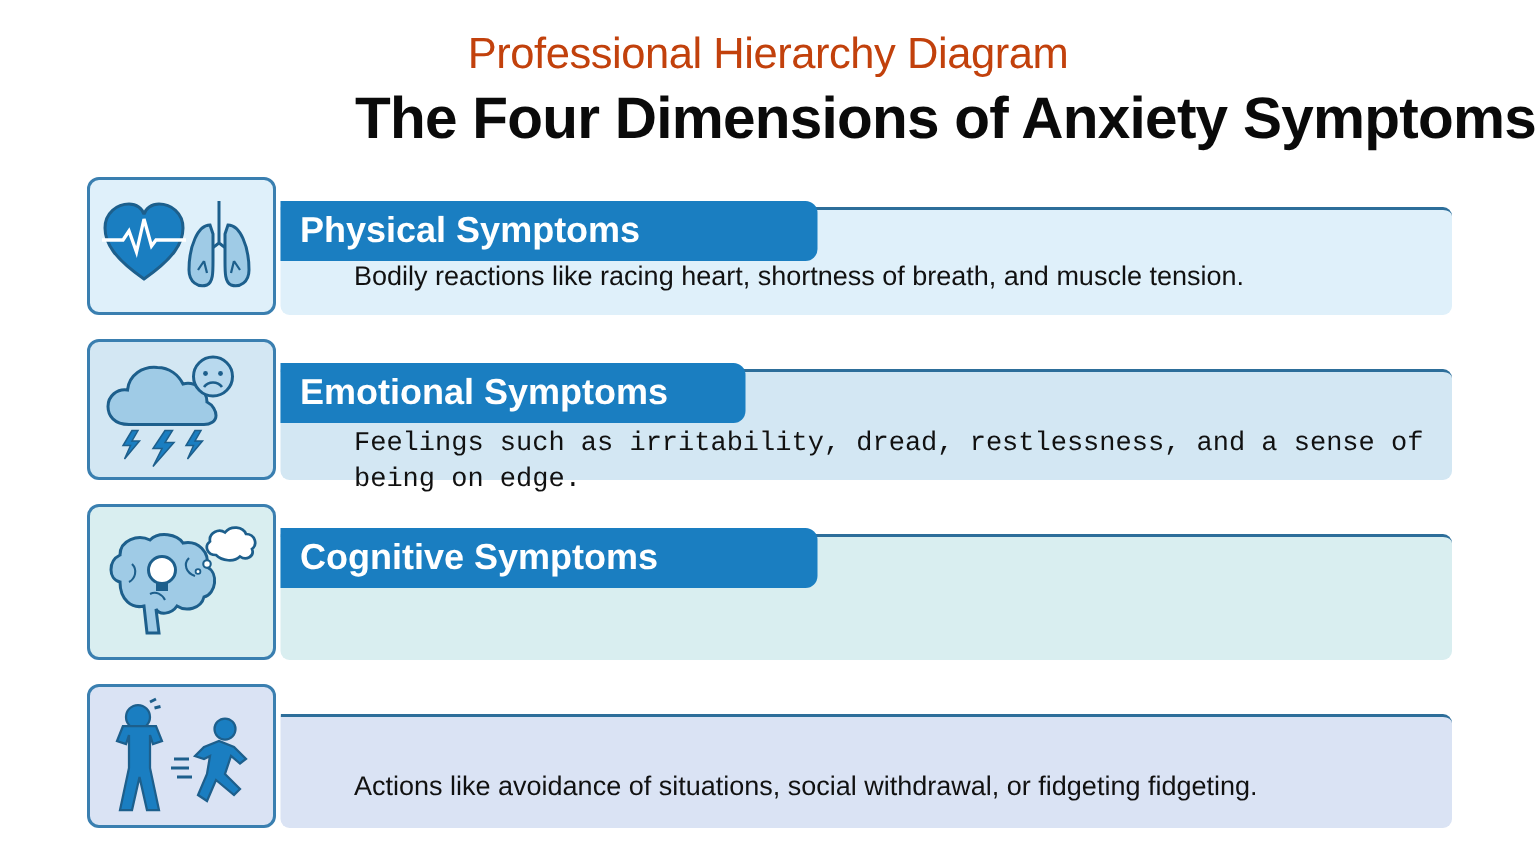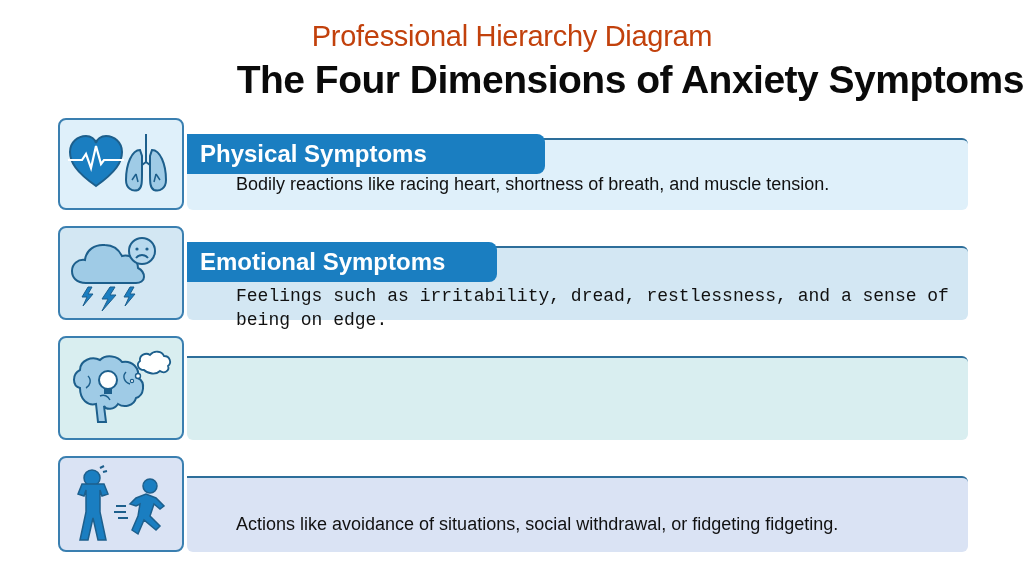--- a/index.html
+++ b/index.html
@@ -124,20 +124,21 @@
         <rect x="38" y="40" width="8" height="6" fill="#1d5f8c"></rect>
       </g>
       <g>
         <path d="M78 22 C72 22 70 16 74 13 C73 7 80 4 84 7 C88 2 96 3 98 8 C104 8 106 15 102 18 C104 23 98 26 94 23 C90 27 82 26 78 22 Z" fill="#fff" stroke="#1d5f8c" stroke-width="1.8"></path>
         <circle cx="72" cy="28" r="2.5" fill="#fff" stroke="#1d5f8c" stroke-width="1.4"></circle>
         <circle cx="66" cy="33" r="1.6" fill="#fff" stroke="#1d5f8c" stroke-width="1.2"></circle>
       </g>
     </svg>
   </div>
   <div class="content"></div>
+  <div class="header-tab">Cognitive Symptoms</div>
 </div>
 
 <div class="row r4">
   <div class="icon-box">
     <svg viewBox="0 0 110 80">
       <g fill="#1a7ec1" stroke="#1d5f8c" stroke-width="1.5">
         <circle cx="26" cy="14" r="8"></circle>
         <path d="M16 20 L12 30 L18 32 L20 26 L20 48 L14 76 L22 76 L27 54 L32 76 L40 76 L34 48 L34 26 L36 32 L42 30 L38 20 Z"></path>
         <path d="M34 4 L38 2 M37 8 L41 7" stroke="#1d5f8c" stroke-width="2" fill="none"></path>
       </g>

